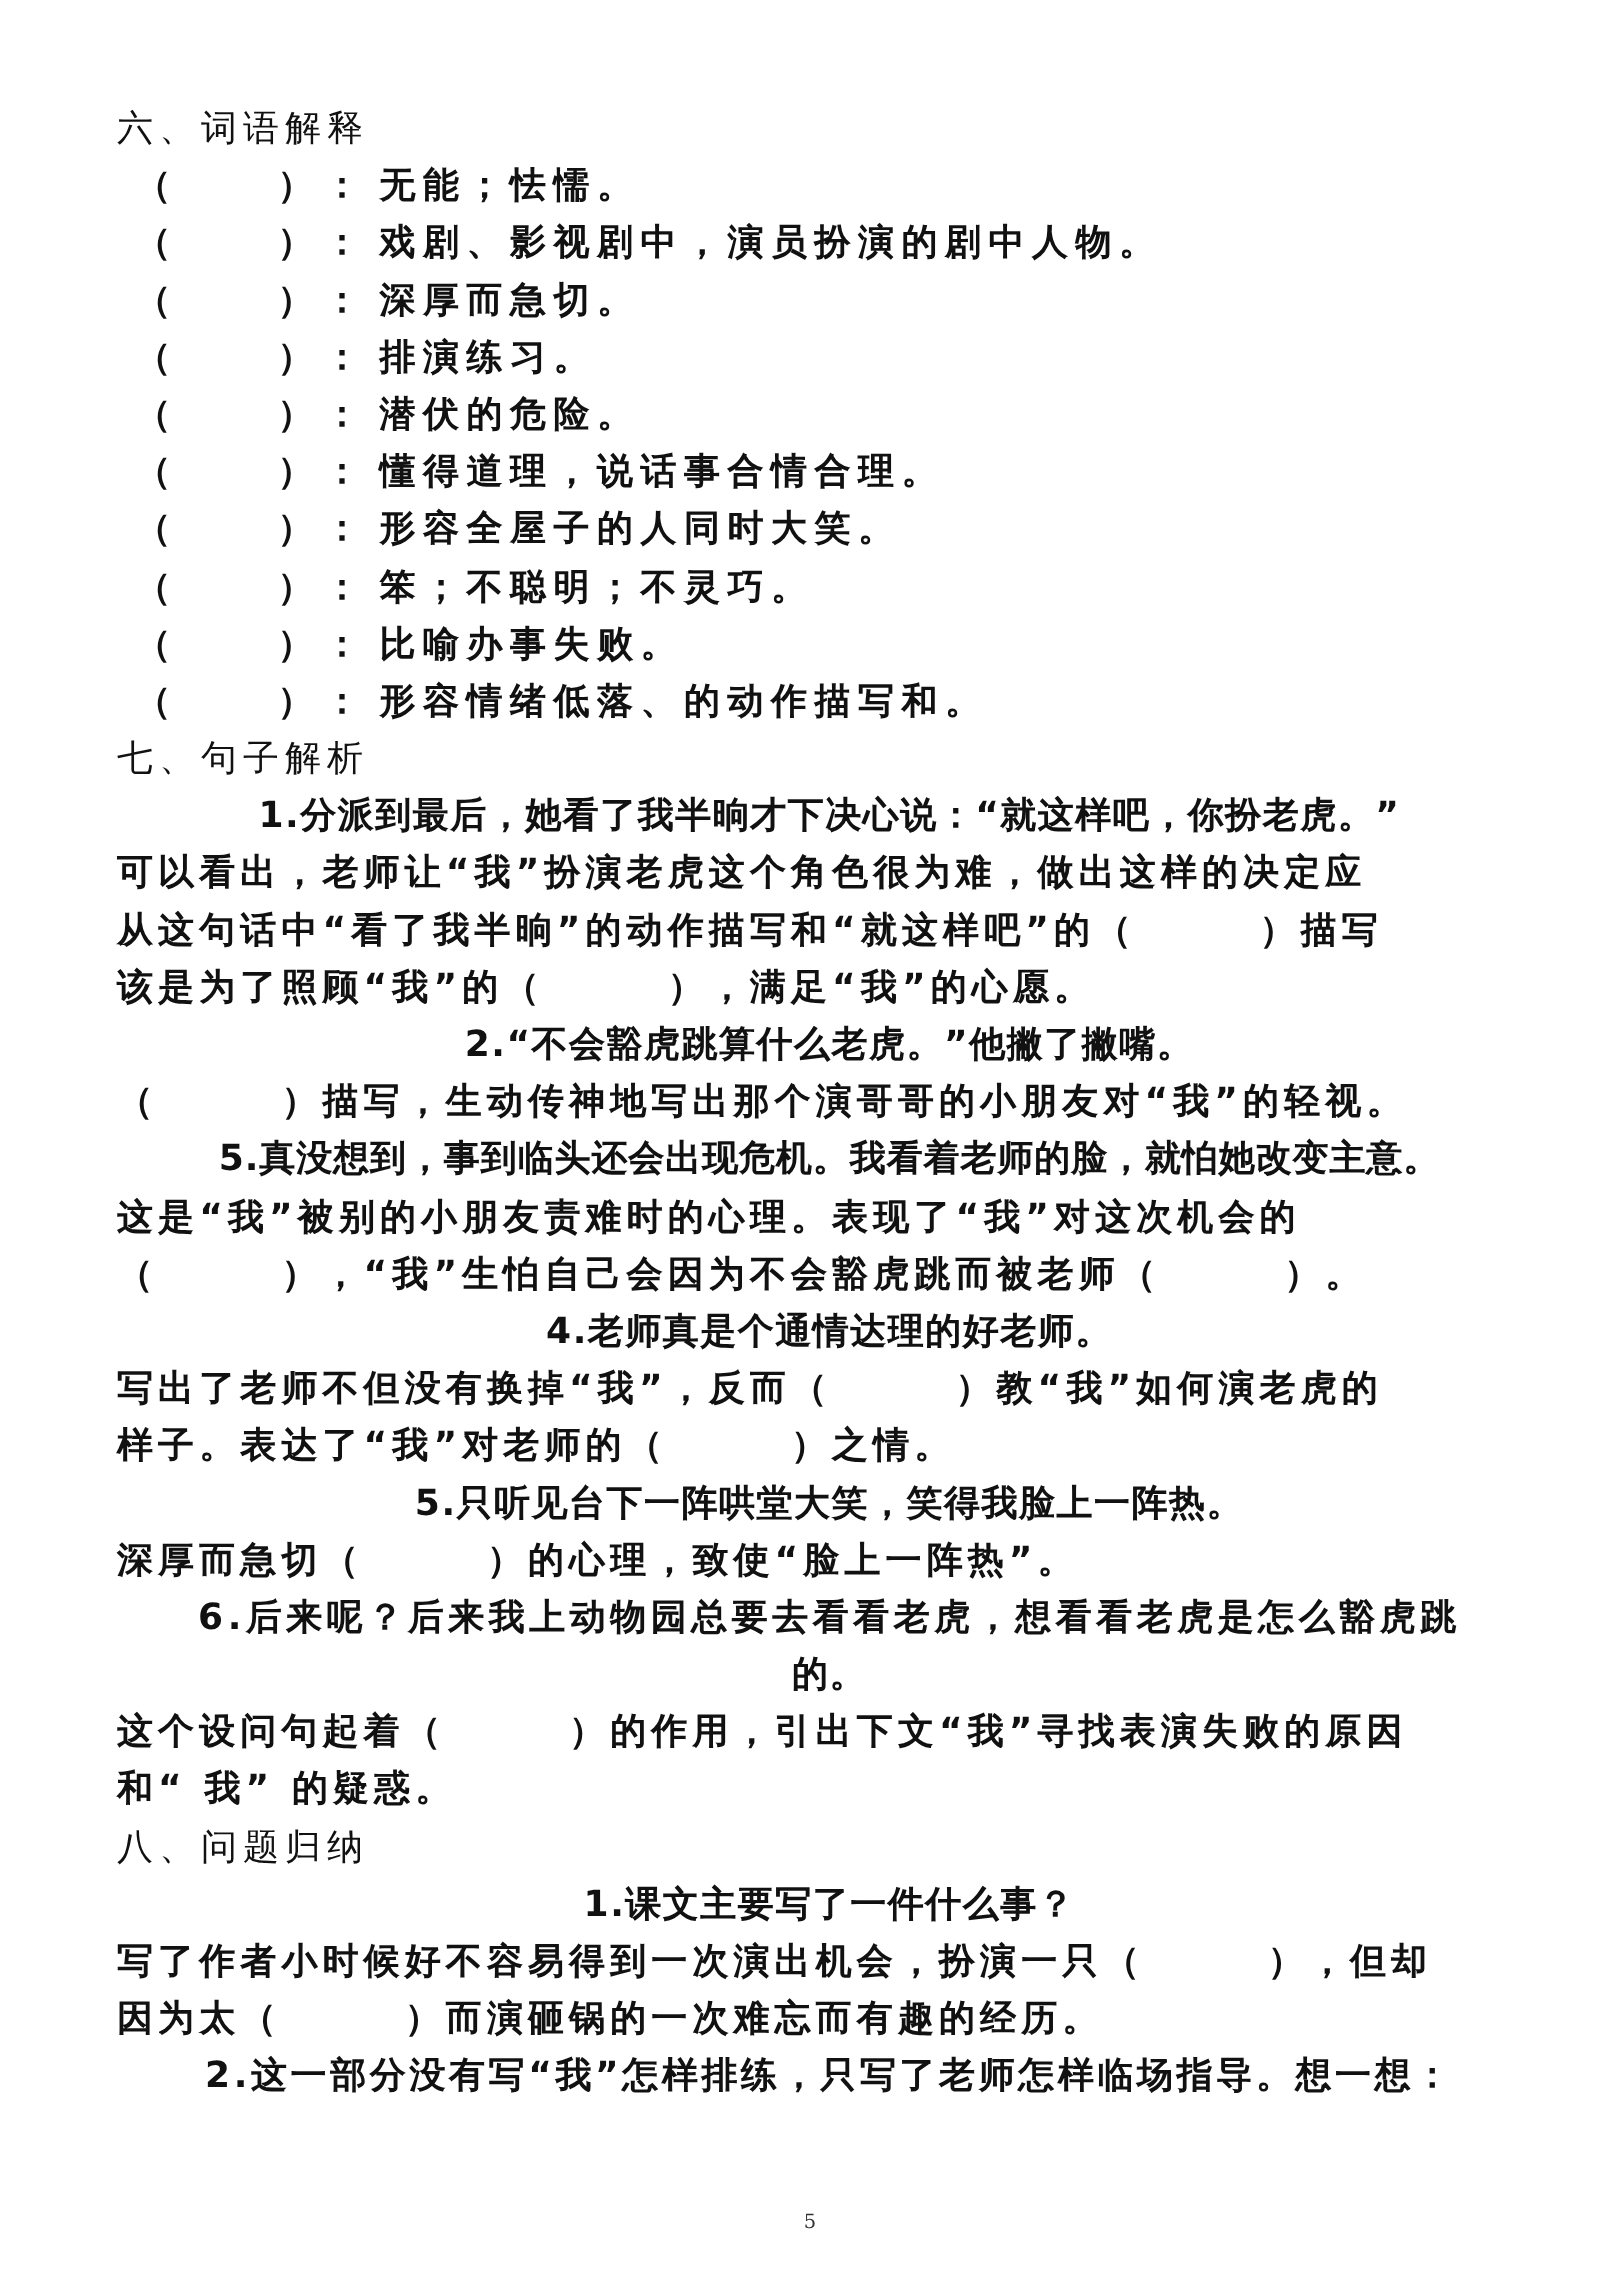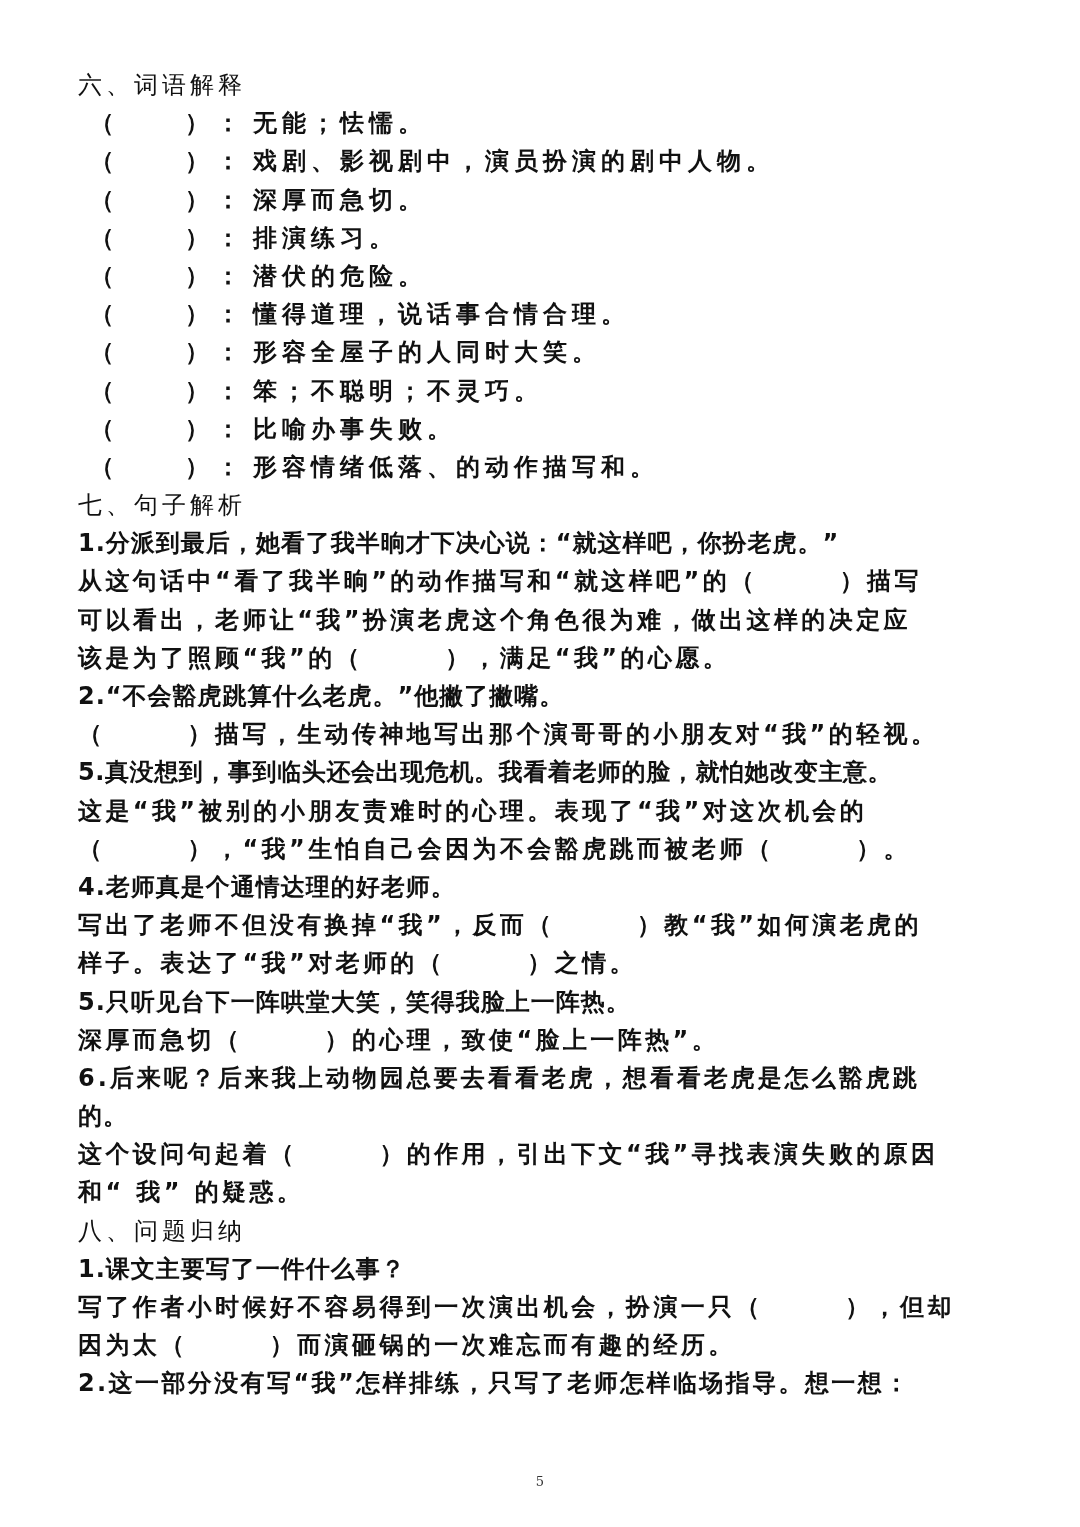--- a/index.html
+++ b/index.html
@@ -15,21 +15,21 @@
       font-size: 24px; line-height: 38.2px; height: 38.2px;
       white-space: nowrap; letter-spacing: 3px; font-weight: bold;
     }
     .heading { font-weight: normal; letter-spacing: 4px; }
     .def-line { display: flex; align-items: center; padding-left: 12px; }
     .paren-box { display: inline-block; width: 122px; position: relative; }
     .paren-l { position: absolute; left: 0; top: -19px; }
     .paren-r { position: absolute; right: 0; top: -19px; }
     .colon { margin-right: 10px; margin-left: 4px; }
     .def-text { letter-spacing: 5px; }
-    .question { letter-spacing: 1px; }
+    .question { letter-spacing: 1px; text-align: center; }
     .answer { letter-spacing: 3.4px; }
     .page-number {
       position: absolute; left: 0; width: 1080px; top: 1474px;
       text-align: center; font-size: 13px; color: #333333;
       font-family: "DejaVu Serif", "Liberation Serif", serif;
     }
   </style>
 </head>
 <body>
 
@@ -115,22 +115,22 @@
         <span class="paren-r">）</span>
       </span>
     <span class="colon">：</span>
     <span class="def-text">形容情绪低落、的动作描写和。</span>
   </div>
 
   <div class="line heading">七、句子解析</div>
 
   <div>
     <div class="line question">1.分派到最后，她看了我半晌才下决心说：“就这样吧，你扮老虎。”</div>
+    <div class="line answer">可以看出，老师让“我”扮演老虎这个角色很为难，做出这样的决定应</div>
     <div class="line answer">从这句话中“看了我半晌”的动作描写和“就这样吧”的（　　　）描写</div>
-    <div class="line answer">可以看出，老师让“我”扮演老虎这个角色很为难，做出这样的决定应</div>
     <div class="line answer">该是为了照顾“我”的（　　　），满足“我”的心愿。</div>
   </div>
 
   <div>
     <div class="line question">2.“不会豁虎跳算什么老虎。”他撇了撇嘴。</div>
     <div class="line answer">（　　　）描写，生动传神地写出那个演哥哥的小朋友对“我”的轻视。</div>
   </div>
 
   <div>
     <div class="line question" style="letter-spacing:0.6px">5.真没想到，事到临头还会出现危机。我看着老师的脸，就怕她改变主意。</div>

